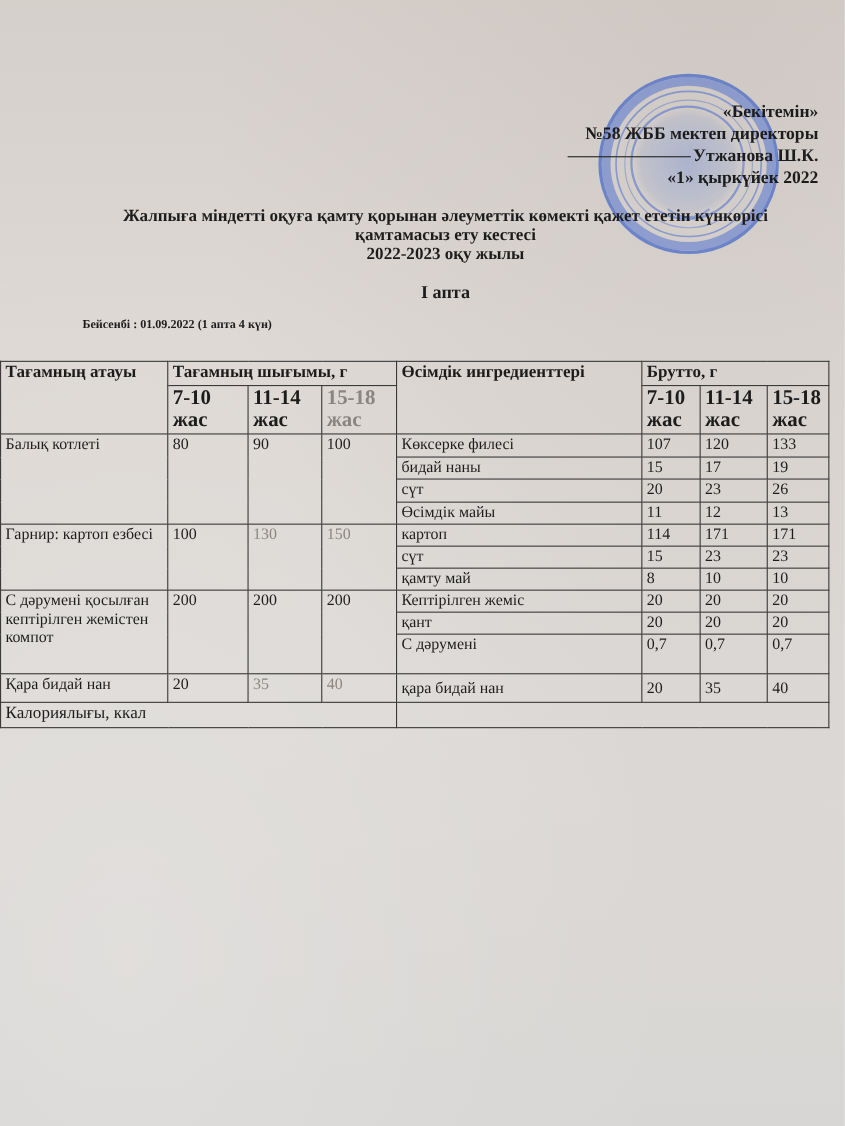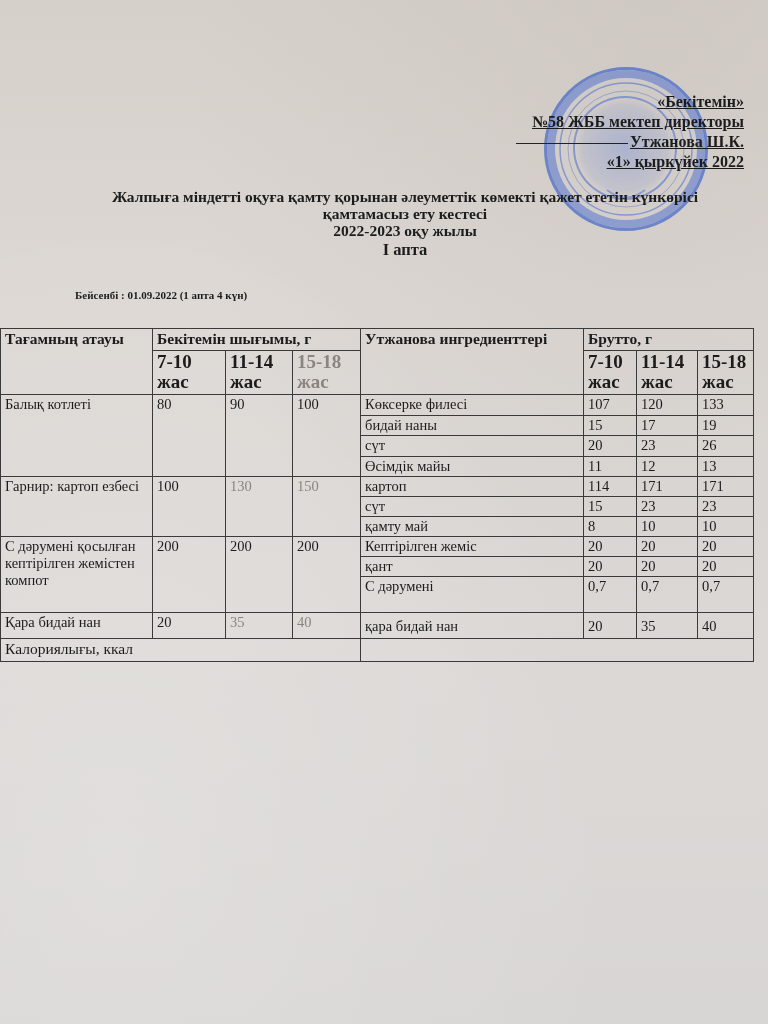--- a/index.html
+++ b/index.html
@@ -24,31 +24,31 @@
     opacity:0.85;
   }
   .stamp .inner {
     position:absolute; left:26px; top:26px; width:100px; height:100px; border-radius:50%;
     border:2px solid rgba(60,100,210,0.6);
     background: radial-gradient(circle, rgba(80,120,220,0.35) 0%, rgba(80,120,220,0.15) 60%, rgba(0,0,0,0) 70%);
   }
   .stamp svg { position:absolute; left:0; top:0; }
   .approve {
     position:absolute; right:24px; top:92px; text-align:right;
-    font-weight:bold; font-size:16px; line-height:20px;text-decoration:underline;
+    font-weight:bold; font-size:16px; line-height:20px;
   }
   .approve .sig-line {
     display:inline-block; width:112px; border-bottom:1.5px solid #222; margin-right:2px; vertical-align:3px;
   }
   .title-block {
     position:absolute; left:60px; width:690px; top:188px; text-align:center;
     font-weight:bold; font-size:15.5px; line-height:17px;
   }
   .title-block div { white-space:nowrap; }
-  .title-block .week { font-size:16.5px; margin-top:2px; }
+  .title-block .week { font-size:16.5px; margin-top:18px; }
   .day-line {
     position:absolute; left:75px; top:289px; font-weight:bold; font-size:11px;
   }
   table.menu {
     position:absolute; left:0; top:328px; border-collapse:collapse;
     font-size:14.5px; line-height:17px;
   }
   table.menu td {
     border:1.5px solid #3a3a3a; vertical-align:top; padding:1px 3px 0 4px;
   }
@@ -94,22 +94,22 @@
       <col style="width:67px">
       <col style="width:68px">
     <col style="width:223px">
       <col style="width:53px">
       <col style="width:61px">
       <col style="width:56px">
   </colgroup>
   <tbody>
       <tr style="height:22px">
     <td class="h" rowspan="2">Тағамның атауы</td>
-    <td class="h" colspan="3">Бекітемін шығымы, г</td>
-    <td class="h" rowspan="2">Утжанова ингредиенттері</td>
+    <td class="h" colspan="3">Тағамның шығымы, г</td>
+    <td class="h" rowspan="2">Өсімдік ингредиенттері</td>
     <td class="h" colspan="3">Брутто, г</td>
   </tr>
   <tr style="height:44px">
     <td class="hs">7-10 жас</td>
     <td class="hs">11-14 жас</td>
     <td class="hs faint">15-18 жас</td>
     <td class="hs">7-10 жас</td>
     <td class="hs">11-14 жас</td>
     <td class="hs">15-18 жас</td>
   </tr>

